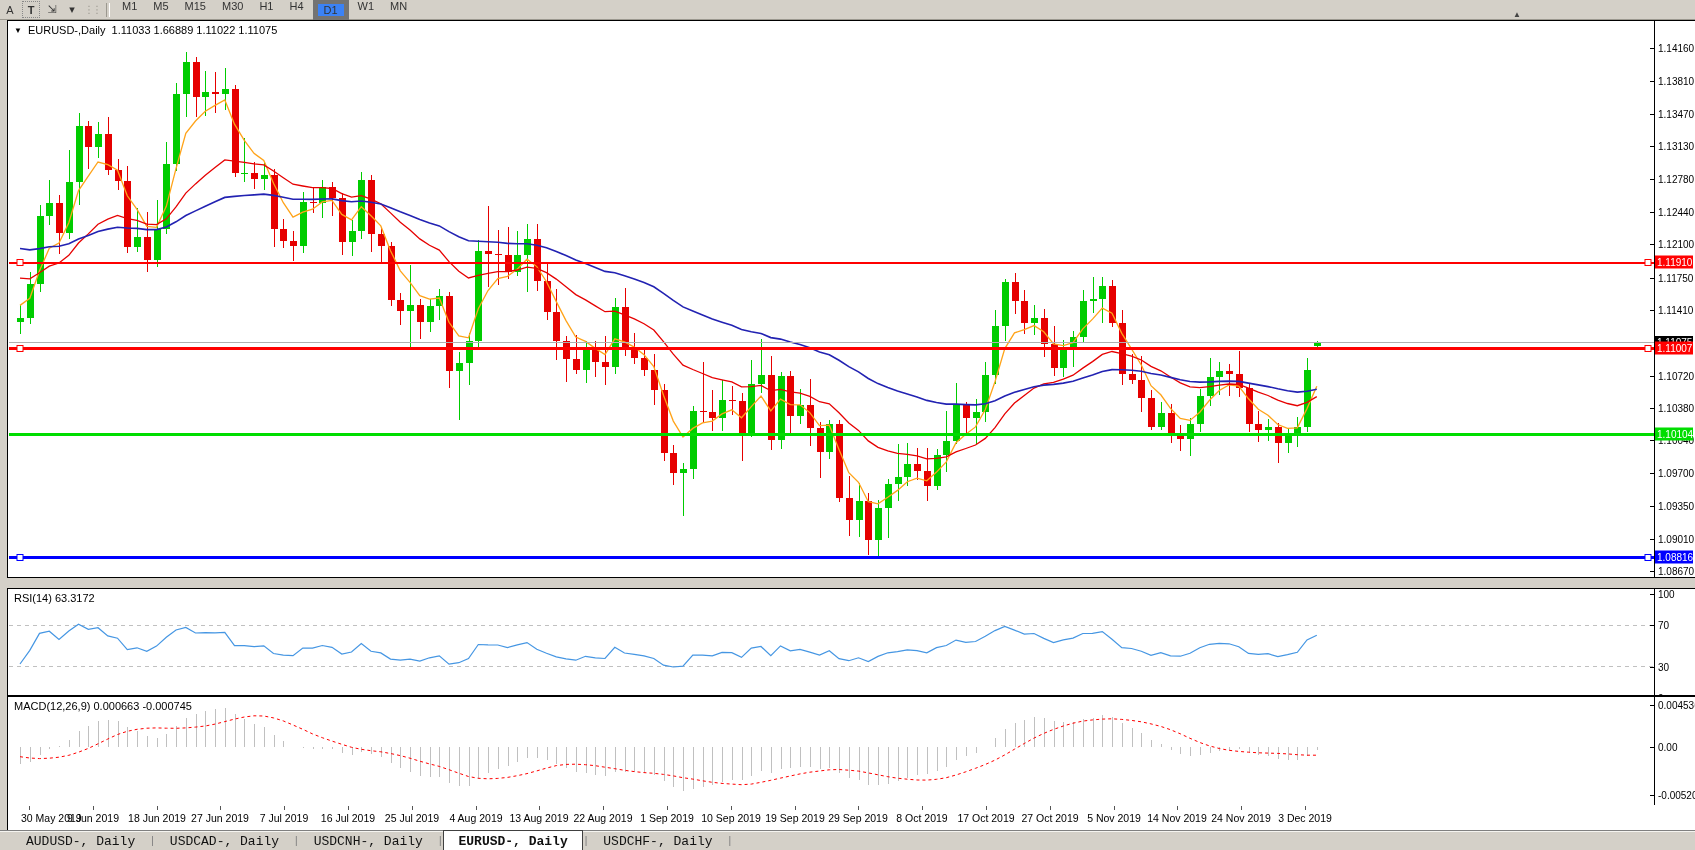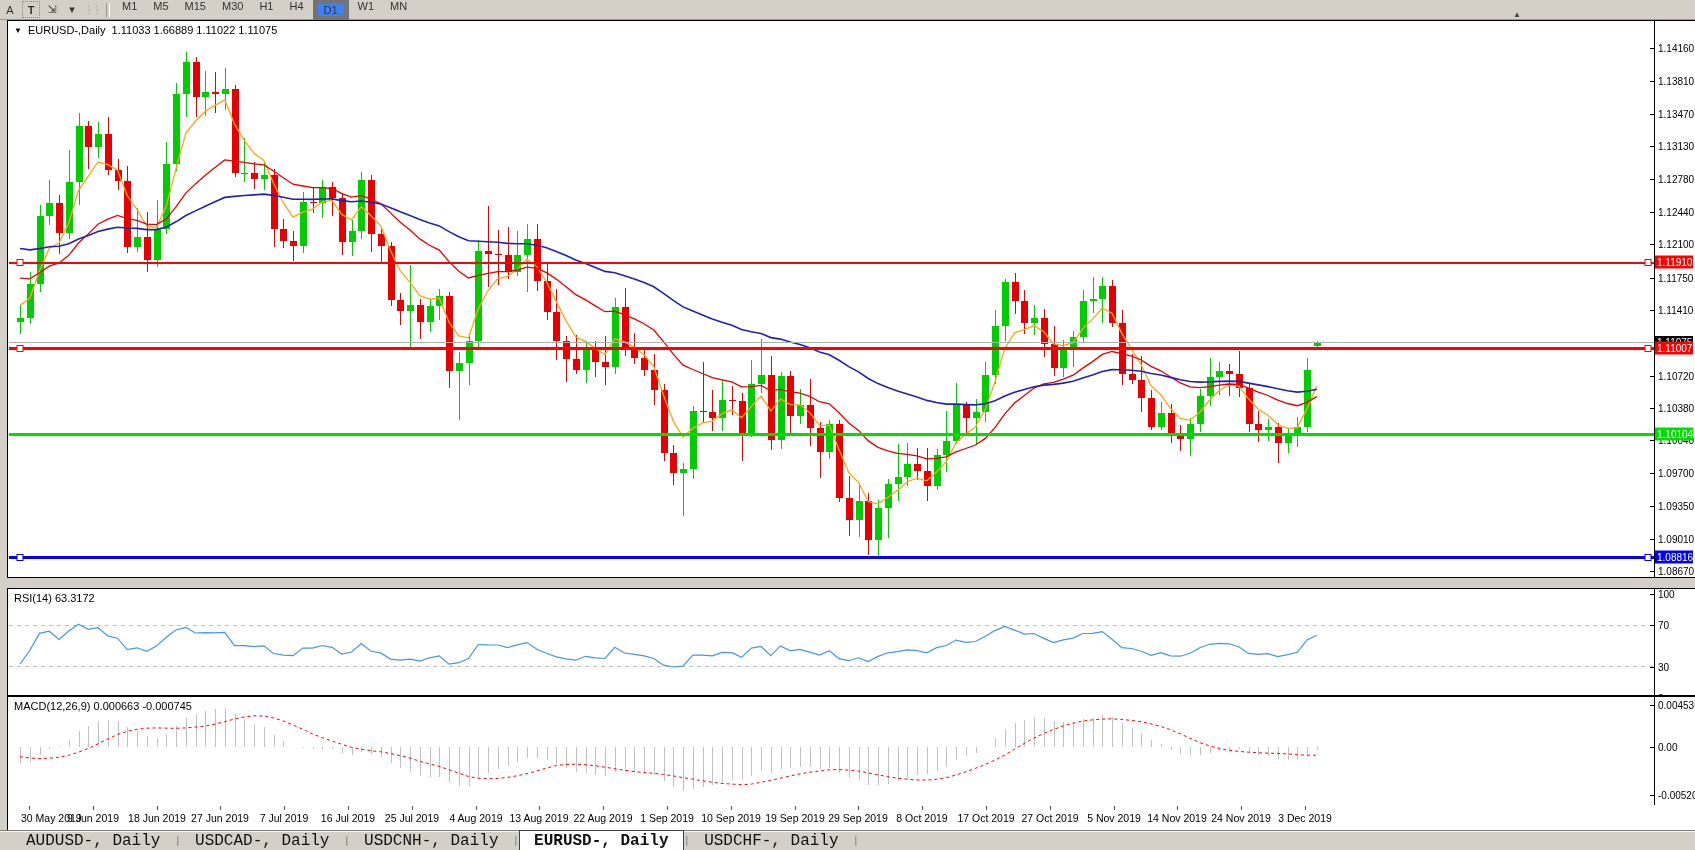--- a/index.html
+++ b/index.html
@@ -24,21 +24,21 @@
   #macd-panel{top:696px;height:138px;}
   #date-strip{position:absolute;left:19px;top:806px;width:1688px;height:24px;background:#FFF;}
   .panel svg,#date-strip svg{position:absolute;left:0;top:0;}
   .pane-label{position:absolute;left:6px;top:3px;font-size:11px;color:#000;white-space:pre;z-index:5;}
   #chart-title{display:flex;gap:6px;align-items:center;}
   #collapse-icon{font-size:8px;color:#000;}
   
   #tab-bar{position:absolute;left:0;top:830px;width:1695px;height:20px;background:#D4D0C8;
            border-top:1px solid #808080;box-shadow:inset 0 1px 0 #F5F4F0;
            display:flex;align-items:stretch;padding-left:12px;font-family:"Liberation Mono",monospace;}
-  .tab{font-size:16px;color:#111;display:flex;align-items:center;padding:1px 14px;cursor:default;white-space:pre;}
+  .tab{font-size:13px;color:#111;display:flex;align-items:center;padding:1px 14px;cursor:default;white-space:pre;}
   .tab.active{background:#FFFFFF;border:1px solid #404040;border-bottom:none;font-weight:bold;margin-top:-1px;text-align:center;}
   .tab-sep{display:flex;align-items:center;color:#808080;font-size:11px;}
 </style>
 </head>
 <body>
 
 <div id="toolbar">
   <span class="tbicon">A</span>
   <span class="tbicon" id="icon-text-tool">T</span>
   <span class="tbicon">⇲</span>

